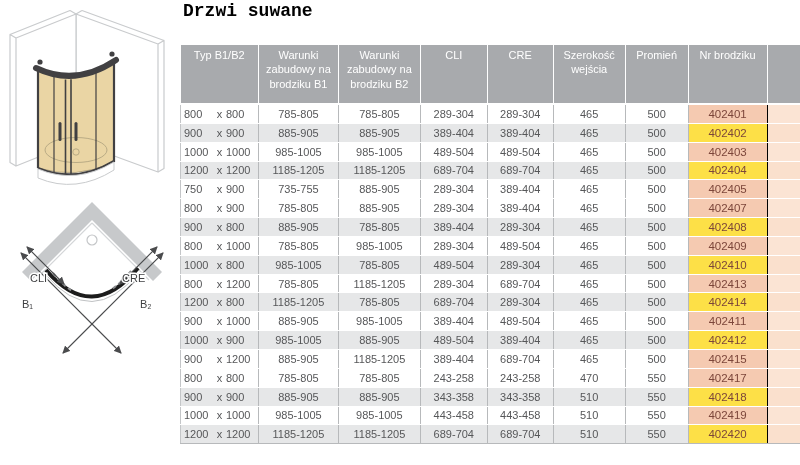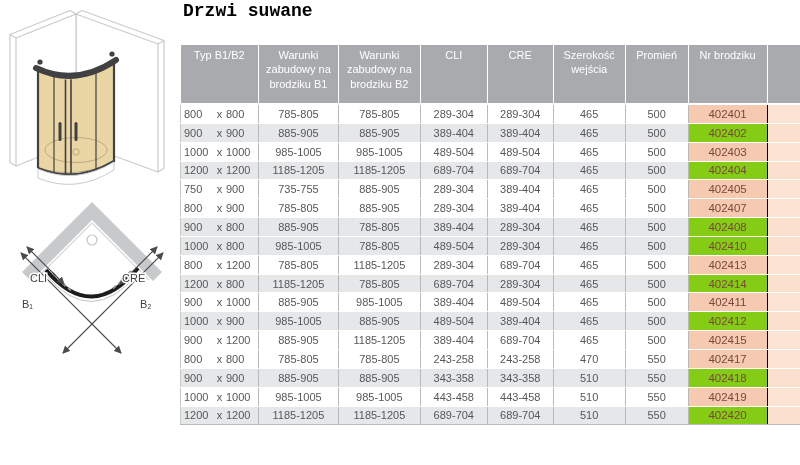--- a/index.html
+++ b/index.html
@@ -16,21 +16,21 @@
   
   table#product-table{position:absolute;left:180px;top:28px;border-collapse:collapse;table-layout:fixed;margin-top:17px;}
   #product-table th{background:#a8aaad;color:#ffffff;font-weight:normal;font-size:11px;line-height:1.3;
     vertical-align:top;padding:3px 1px 0 1px;height:55px;border-right:1px solid #ffffff;border-bottom:2px solid #ffffff;}
   #product-table th.strip{border-right:none;}
   #product-table td{font-size:11px;color:#565759;text-align:center;height:17.85px;padding:0;
     border-right:1px solid #b7b9bb;border-bottom:1px solid #ffffff;background:#ffffff;white-space:nowrap;}
   #product-table td:first-child{border-left:1px solid #c4c6c8;}
   #product-table tr.even td{background:#e6e7e8;}
   #product-table td.product{background:#f5cab1;color:#7c463a;border-right:1px solid #000000;font-size:11.5px;}
-  #product-table tr.even td.product{background:#84cc16;}
+  #product-table tr.even td.product{background:#fde047;}
   #product-table td.strip{background:#fbe4d4;border-right:none;}
   #product-table tr.even td.strip{background:#fae0cd;}
   #product-table tbody tr:first-child td{border-top:1px solid #9da0a3;}
   #product-table tbody tr:last-child td{border-bottom:1px solid #b7b9bb;}
   .typ .n{display:inline-block;width:29px;text-align:left;}
   .typ .nx{display:inline-block;width:13px;text-align:center;}
 
   .plan-label{font-size:11px;fill:#3e3f41;paint-order:stroke;stroke:#ffffff;stroke-width:3px;}
 </style>
 </head>
@@ -190,20 +190,31 @@
           <td class="typ"><span class="n">900</span><span class="nx">x</span><span class="n">800</span></td>
           <td>885-905</td>
           <td>785-805</td>
           <td>389-404</td>
           <td>289-304</td>
           <td>465</td>
           <td>500</td>
           <td class="product">402408</td>
           <td class="strip"></td>
         </tr>
+        <tr>
+          <td class="typ"><span class="n">800</span><span class="nx">x</span><span class="n">1000</span></td>
+          <td>785-805</td>
+          <td>985-1005</td>
+          <td>289-304</td>
+          <td>489-504</td>
+          <td>465</td>
+          <td>500</td>
+          <td class="product">402409</td>
+          <td class="strip"></td>
+        </tr>
         <tr class="even">
           <td class="typ"><span class="n">1000</span><span class="nx">x</span><span class="n">800</span></td>
           <td>985-1005</td>
           <td>785-805</td>
           <td>489-504</td>
           <td>289-304</td>
           <td>465</td>
           <td>500</td>
           <td class="product">402410</td>
           <td class="strip"></td>

